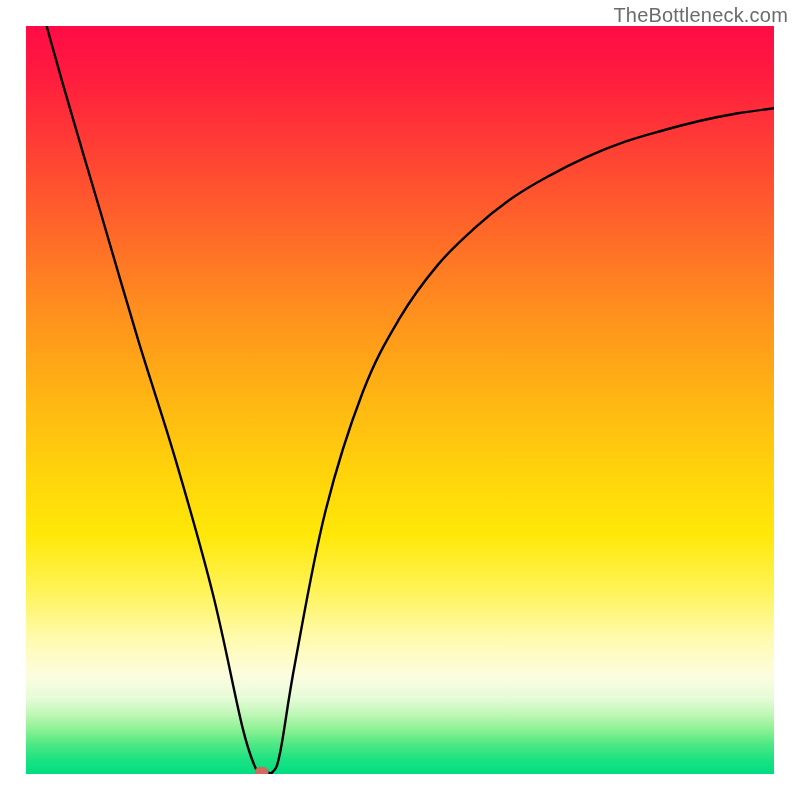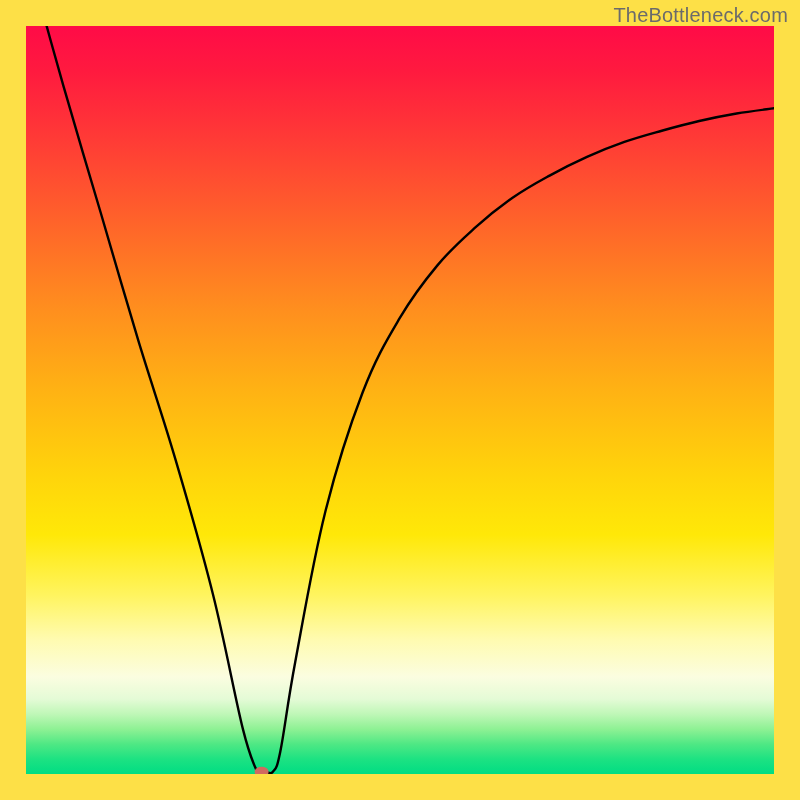--- a/index.html
+++ b/index.html
@@ -10,21 +10,21 @@
     background: #000;
     overflow: hidden;
     font-family: Arial, Helvetica, sans-serif;
   }
   .frame {
     position: absolute;
     left: 0;
     top: 0;
     width: 800px;
     height: 800px;
-    background: #fde047;
+    background: #ffffff;
   }
   .plot {
     position: absolute;
     
     left: 26px;
     top: 26px;
     width: 748px;
     height: 748px;
     overflow: hidden;
   }

